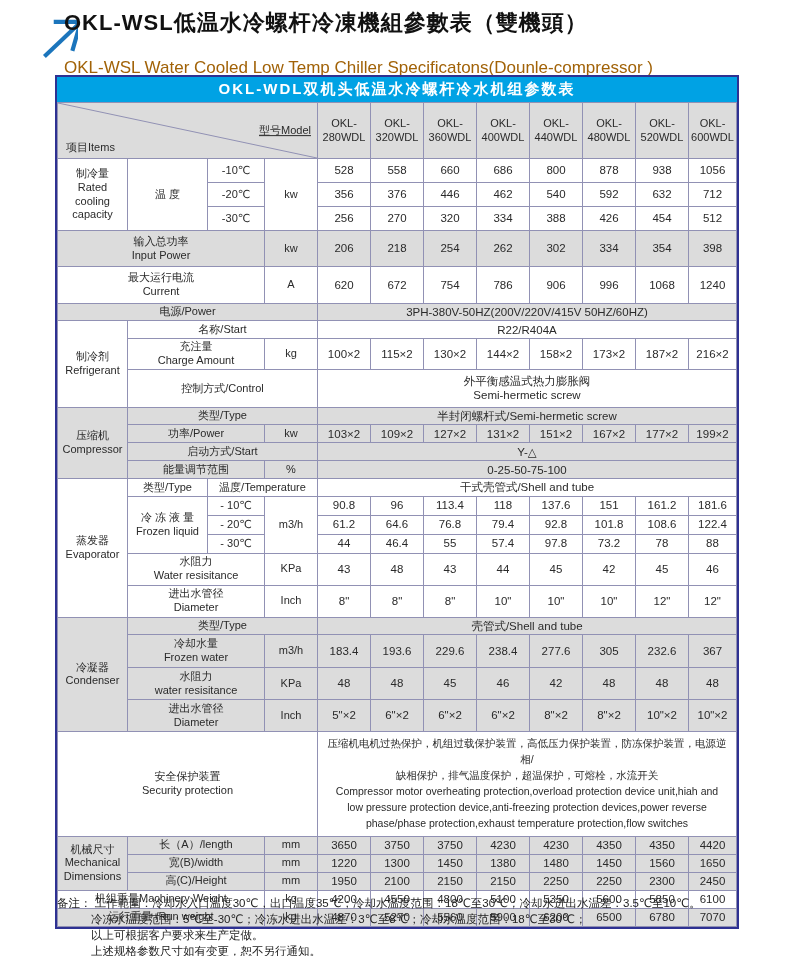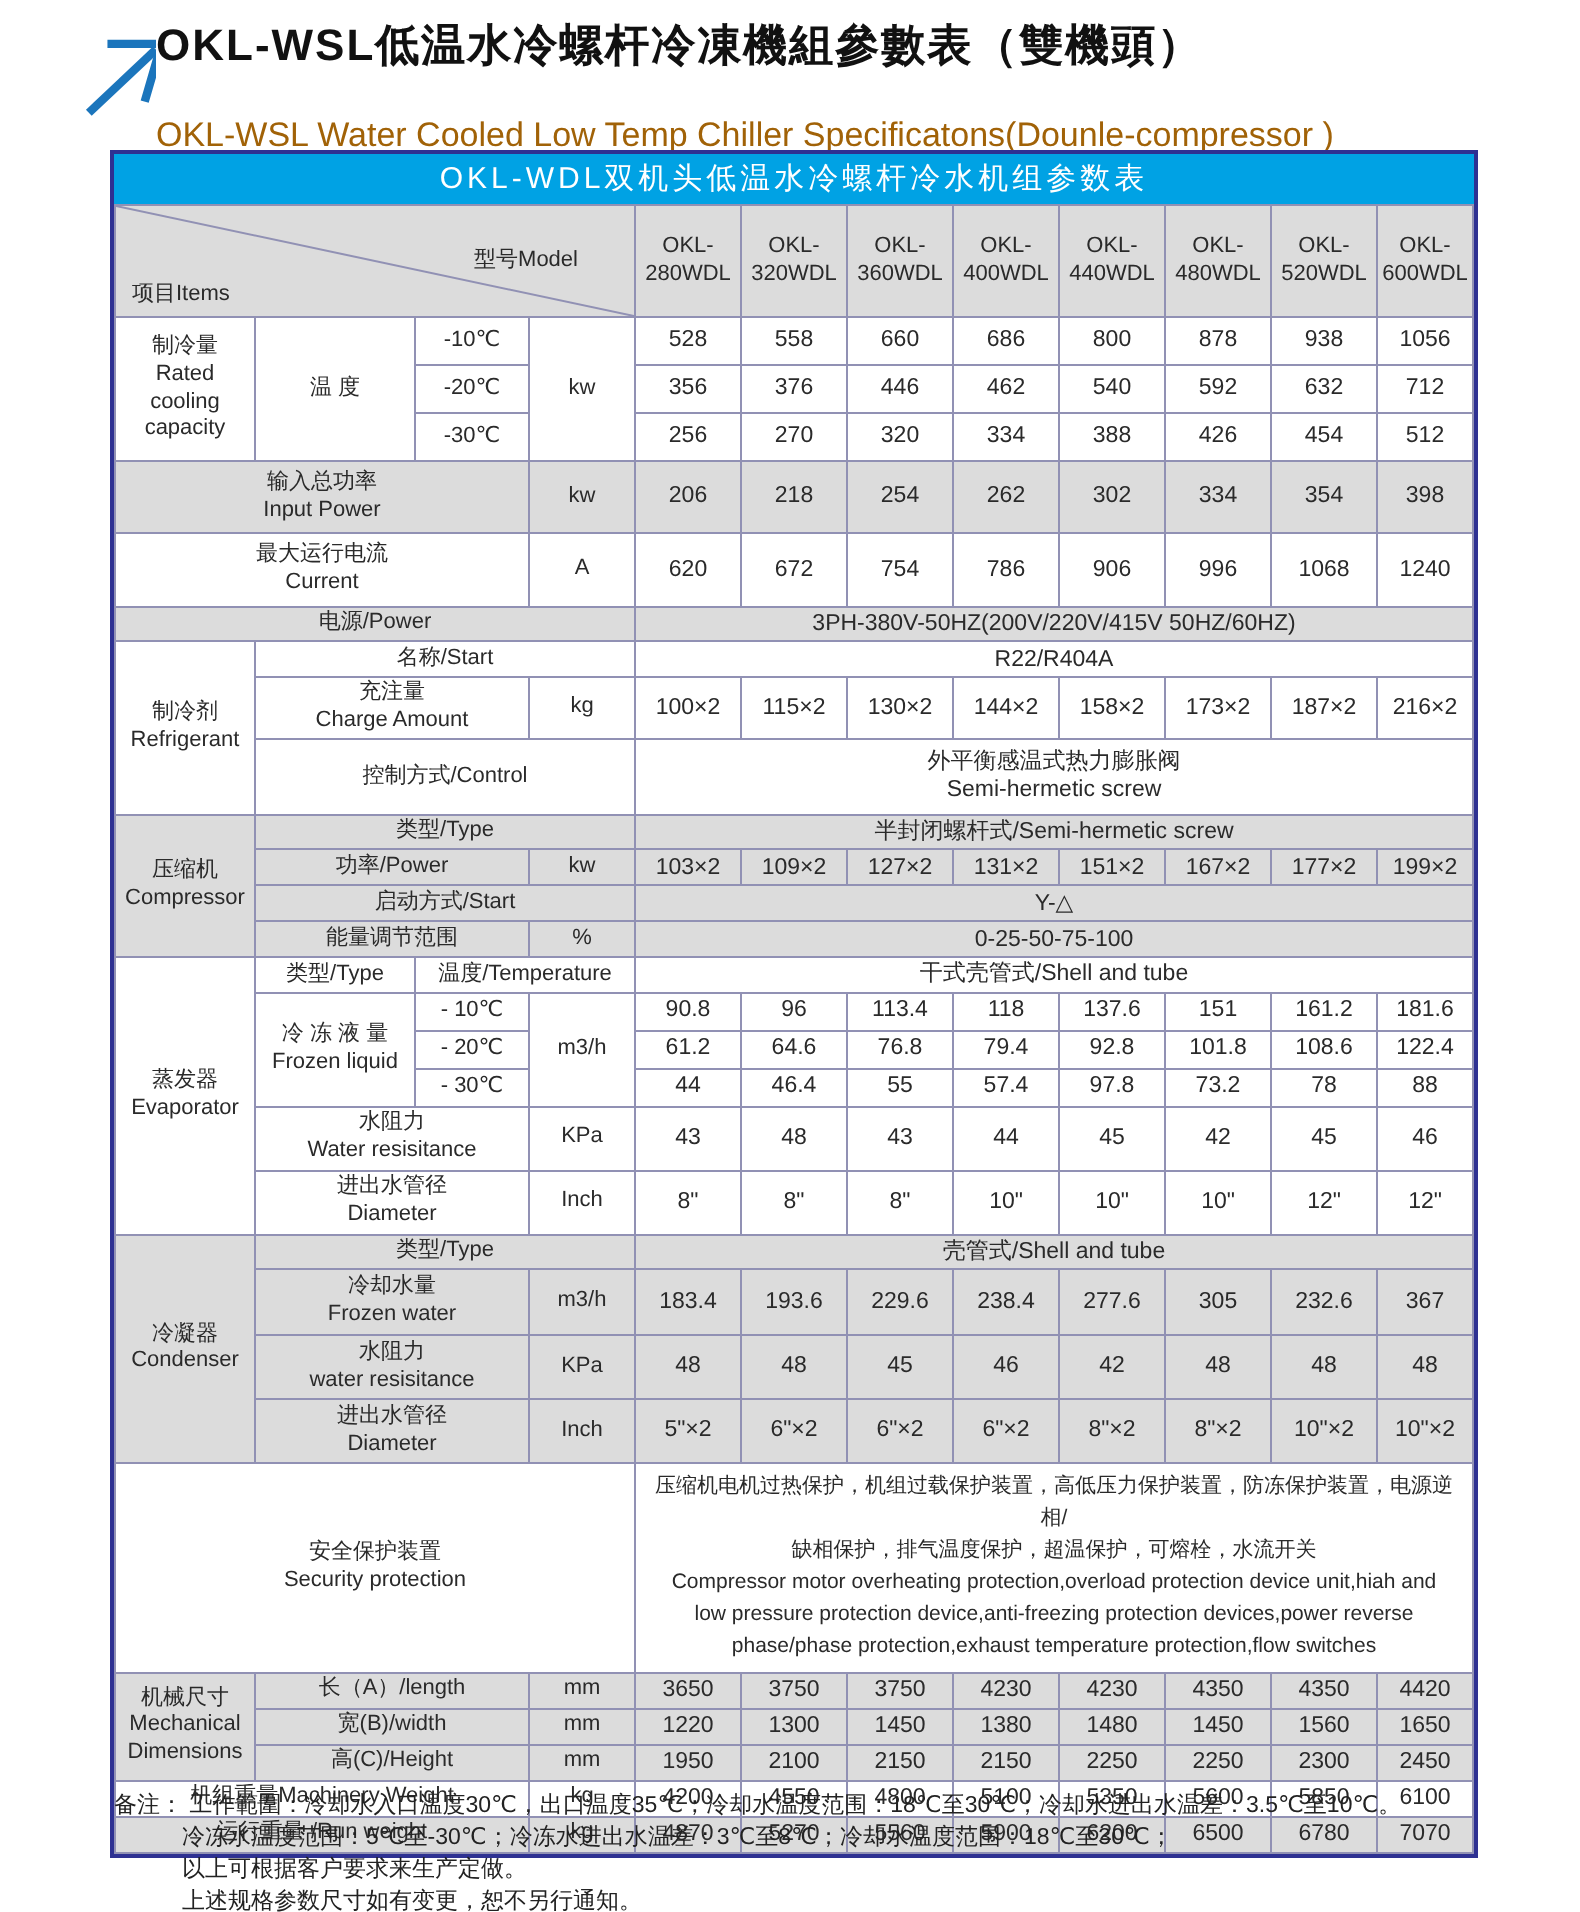--- a/index.html
+++ b/index.html
@@ -3,52 +3,52 @@
 <meta charset="utf-8">
 <style>
   * { margin:0; padding:0; box-sizing:border-box; }
   html,body { background:#ffffff; }
   body {
     width:790px; height:956px; position:relative;
     font-family:"Liberation Sans","DejaVu Sans",sans-serif;
     color:#2a2a2a;
   }
   .logo { position:absolute; left:22px; top:8px; }
-  .head-block { position:absolute; left:78px; top:8px; width:700px; }
+  .head-block { position:absolute; left:64px; top:8px; width:700px; }
   .head-zh { font-size:22px; font-weight:bold; color:#111; letter-spacing:1px; white-space:nowrap; }
   .head-en { font-size:17px; font-weight:400; color:#a16207; margin-top:20px; white-space:nowrap; }
 
   .tbl-wrap {
     position:absolute; left:55px; top:75px; width:684px;
     border:2px solid #2e3192; background:#fff;
   }
   .tbl-title {
     height:25px; background:#00a2e4; color:#ffffff;
-    font-size:15px; font-weight:normal; letter-spacing:2px;
+    font-size:15px; font-weight:bold; letter-spacing:2px;
     display:flex; align-items:center; justify-content:center;
   }
   table { border-collapse:collapse; table-layout:fixed; width:100%; }
   td {
     border:1px solid #9191b4; text-align:center; vertical-align:middle;
     font-size:11.5px; line-height:1.25; white-space:pre-line;
     overflow:hidden; padding:1px 2px;
   }
   tr.g td { background:#dcdcdc; }
   tr.w td { background:#ffffff; }
   tr.header td { background:#dcdcdc; font-size:11px; }
   td.lbl { font-size:11px; }
   td.temp { font-size:11px; }
   td.unit { font-size:11px;margin-top:42px; }
   td.sec {
     text-align:center; font-size:10.5px; line-height:1.52; padding:4px 8px;
   }
   td.corner { position:relative; padding:0; }
   td.corner svg { position:absolute; inset:0; width:100%; height:100%; }
   .corner-items { position:absolute; left:8px; bottom:3px; font-size:11px; }
-  .corner-model { position:absolute; right:28px; top:50%; transform:translateY(-50%); font-size:11px; }
+  .corner-model { position:absolute; right:6px; top:50%; transform:translateY(-50%); font-size:11px;text-decoration:underline; }
 
   .notes { position:absolute; left:57px; top:895px; width:710px; font-size:11.5px; line-height:16px; color:#222; }
   .notes .ind { padding-left:34px; }
 </style>
 </head>
 <body>
 
 <svg class="logo" width="56" height="54" viewBox="0 0 60 58">
   <polyline points="34,15 63,15 54,46" fill="none" stroke="#1b75bc" stroke-width="4.5"></polyline>
   <line x1="24" y1="52" x2="60" y2="18" stroke="#1b75bc" stroke-width="4.5"></line>

